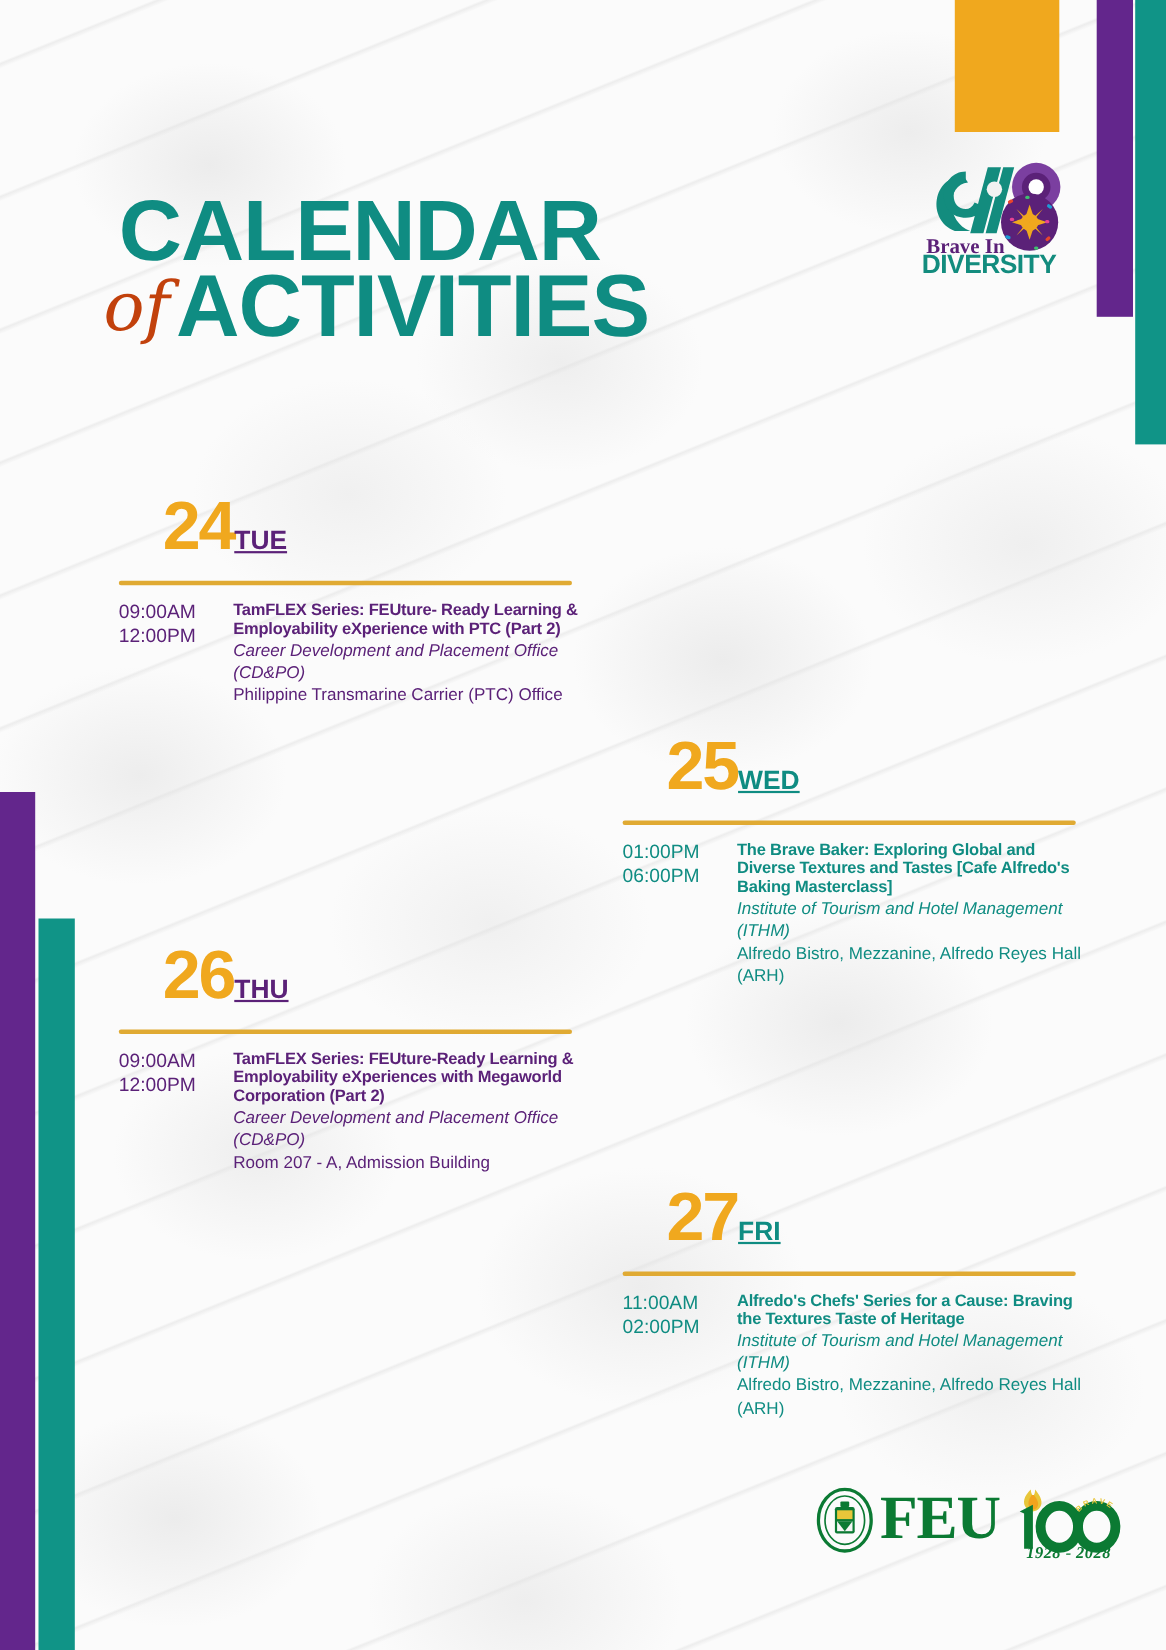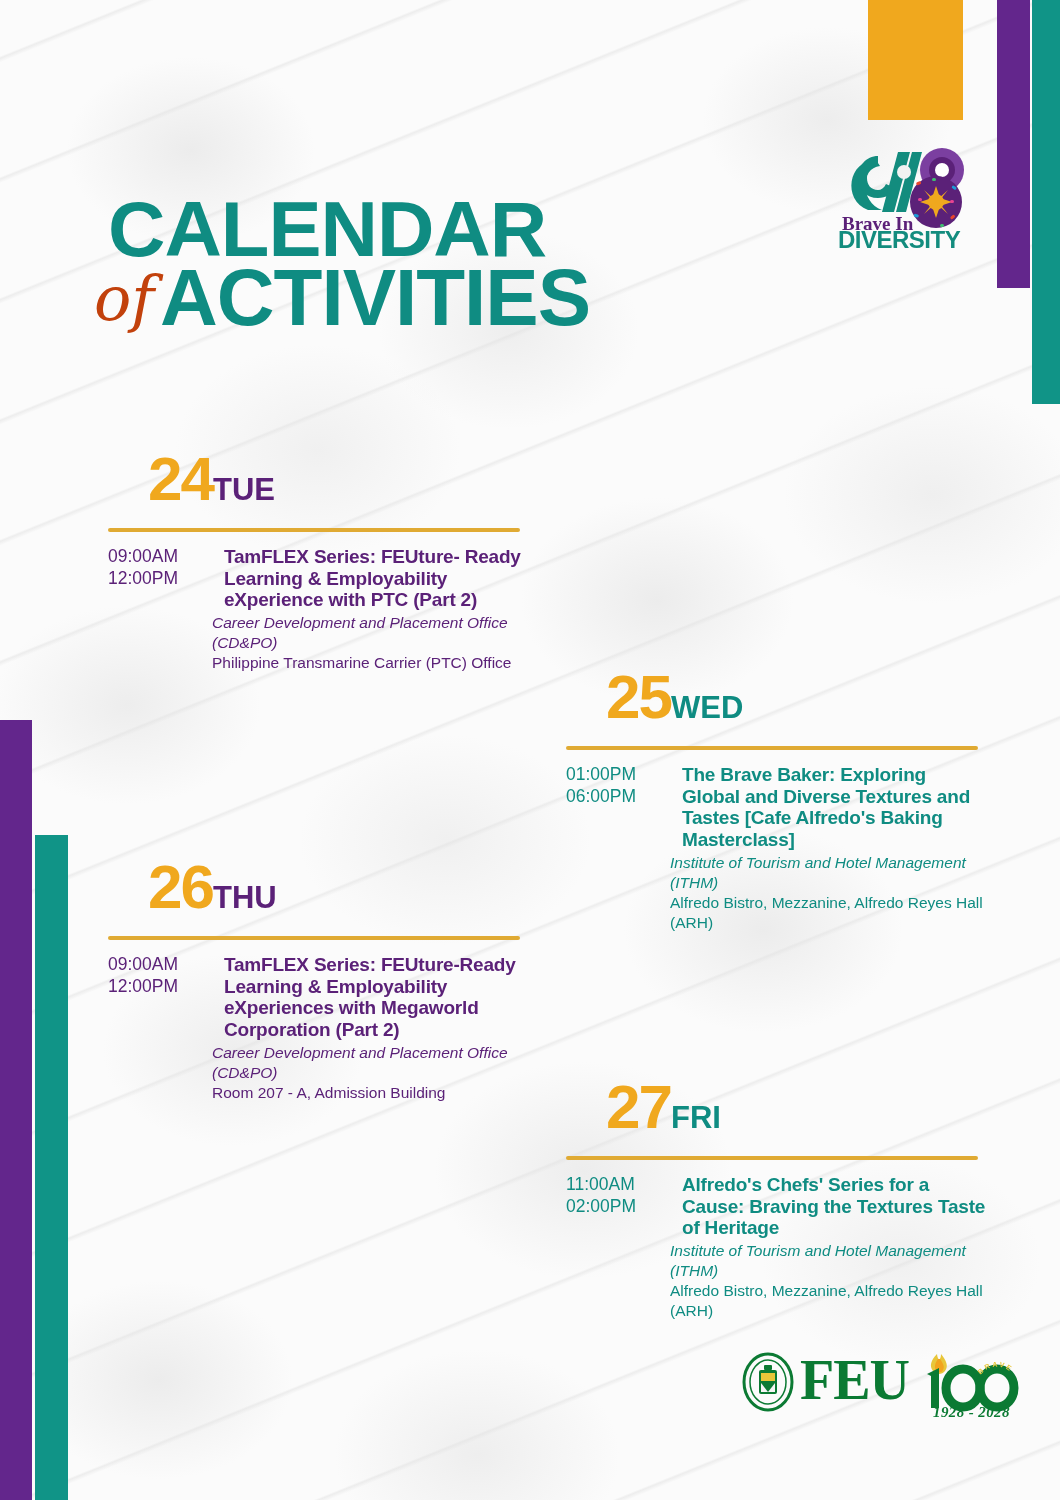--- a/index.html
+++ b/index.html
@@ -44,21 +44,21 @@
   
   .bar{ position:absolute; z-index:1; }
   #bar-gold-top   { left:868px; top:-4px;  width:95px;  height:124px; background:#F0A81E; }
   #bar-purple-right{ left:997px; top:-4px; width:33px;  height:292px; background:#63268C; }
   #bar-teal-right { left:1032px; top:-4px; width:32px;  height:408px; background:#109487; }
   #bar-purple-left{ left:-4px;  top:720px; width:36px;  height:784px; background:#63268C; }
   #bar-teal-left  { left:35px;  top:835px; width:33px;  height:669px; background:#109487; }
 
   
   #header{ position:absolute; z-index:3; left:0; top:0; width:1060px; height:340px; }
-  #page-title{ position:absolute; left:108px; top:194px; }
+  #page-title{ position:absolute; left:108px; top:174px; }
   .title-line1{
     font-family:"Liberation Sans", sans-serif;
     font-size:78px; font-weight:bold; color:#0F8C82;
     letter-spacing:-1px; line-height:.92; font-stretch:condensed;
     transform:scaleX(1.02); transform-origin:left center;
   }
   .title-row2{ position:relative; height:84px; margin-top:-4px; }
   .title-of{
     position:absolute; left:-14px; top:6px;
     font-family:"DejaVu Serif", serif; font-style:italic;
@@ -78,29 +78,29 @@
   #day-block-0{ left:108px; top:448px; }
   #day-block-1{ left:566px; top:666px; }
   #day-block-2{ left:108px; top:856px; }
   #day-block-3{ left:566px; top:1076px; }
 
   .day-head{ display:flex; align-items:baseline; gap:0; height:56px;margin-left:40px; }
   .day-num{
     font-size:62px; font-weight:bold; color:#F0A81E;
     line-height:1; letter-spacing:-2px;
   }
-  .day-dow{ font-size:31px; font-weight:bold; letter-spacing:0px; line-height:1; }
+  .day-dow{ font-size:24px; font-weight:bold; letter-spacing:0px; line-height:1;text-decoration:underline; }
   .divider{ height:4px; width:412px; background:#E0AA33; margin-top:24px; border-radius:2px; }
 
   .event-row{ display:flex; margin-top:14px; }
   .event-times{ width:96px; flex:0 0 96px; font-size:17.5px; line-height:1.24; }
   .time-start{ display:block; }
   .time-end{ display:block; }
   .event-body{ flex:1 1 auto; padding-left:8px; }
-  .event-title{ font-size:19px; font-weight:bold; line-height:1.14; letter-spacing:-0.2px;margin-left:12px; }
+  .event-title{ font-size:15px; font-weight:bold; line-height:1.14; letter-spacing:-0.2px; }
   .event-org{ font-size:15.5px; font-style:italic; line-height:1.3; margin-top:2px; }
   .event-venue{ font-size:15.5px; line-height:1.3; }
 
   .theme-purple .day-dow, .theme-purple .event-times,
   .theme-purple .event-title, .theme-purple .event-org,
   .theme-purple .event-venue { color:#5B2178; }
   .theme-teal .day-dow, .theme-teal .event-times,
   .theme-teal .event-title, .theme-teal .event-org,
   .theme-teal .event-venue { color:#0F8C82; }
 

